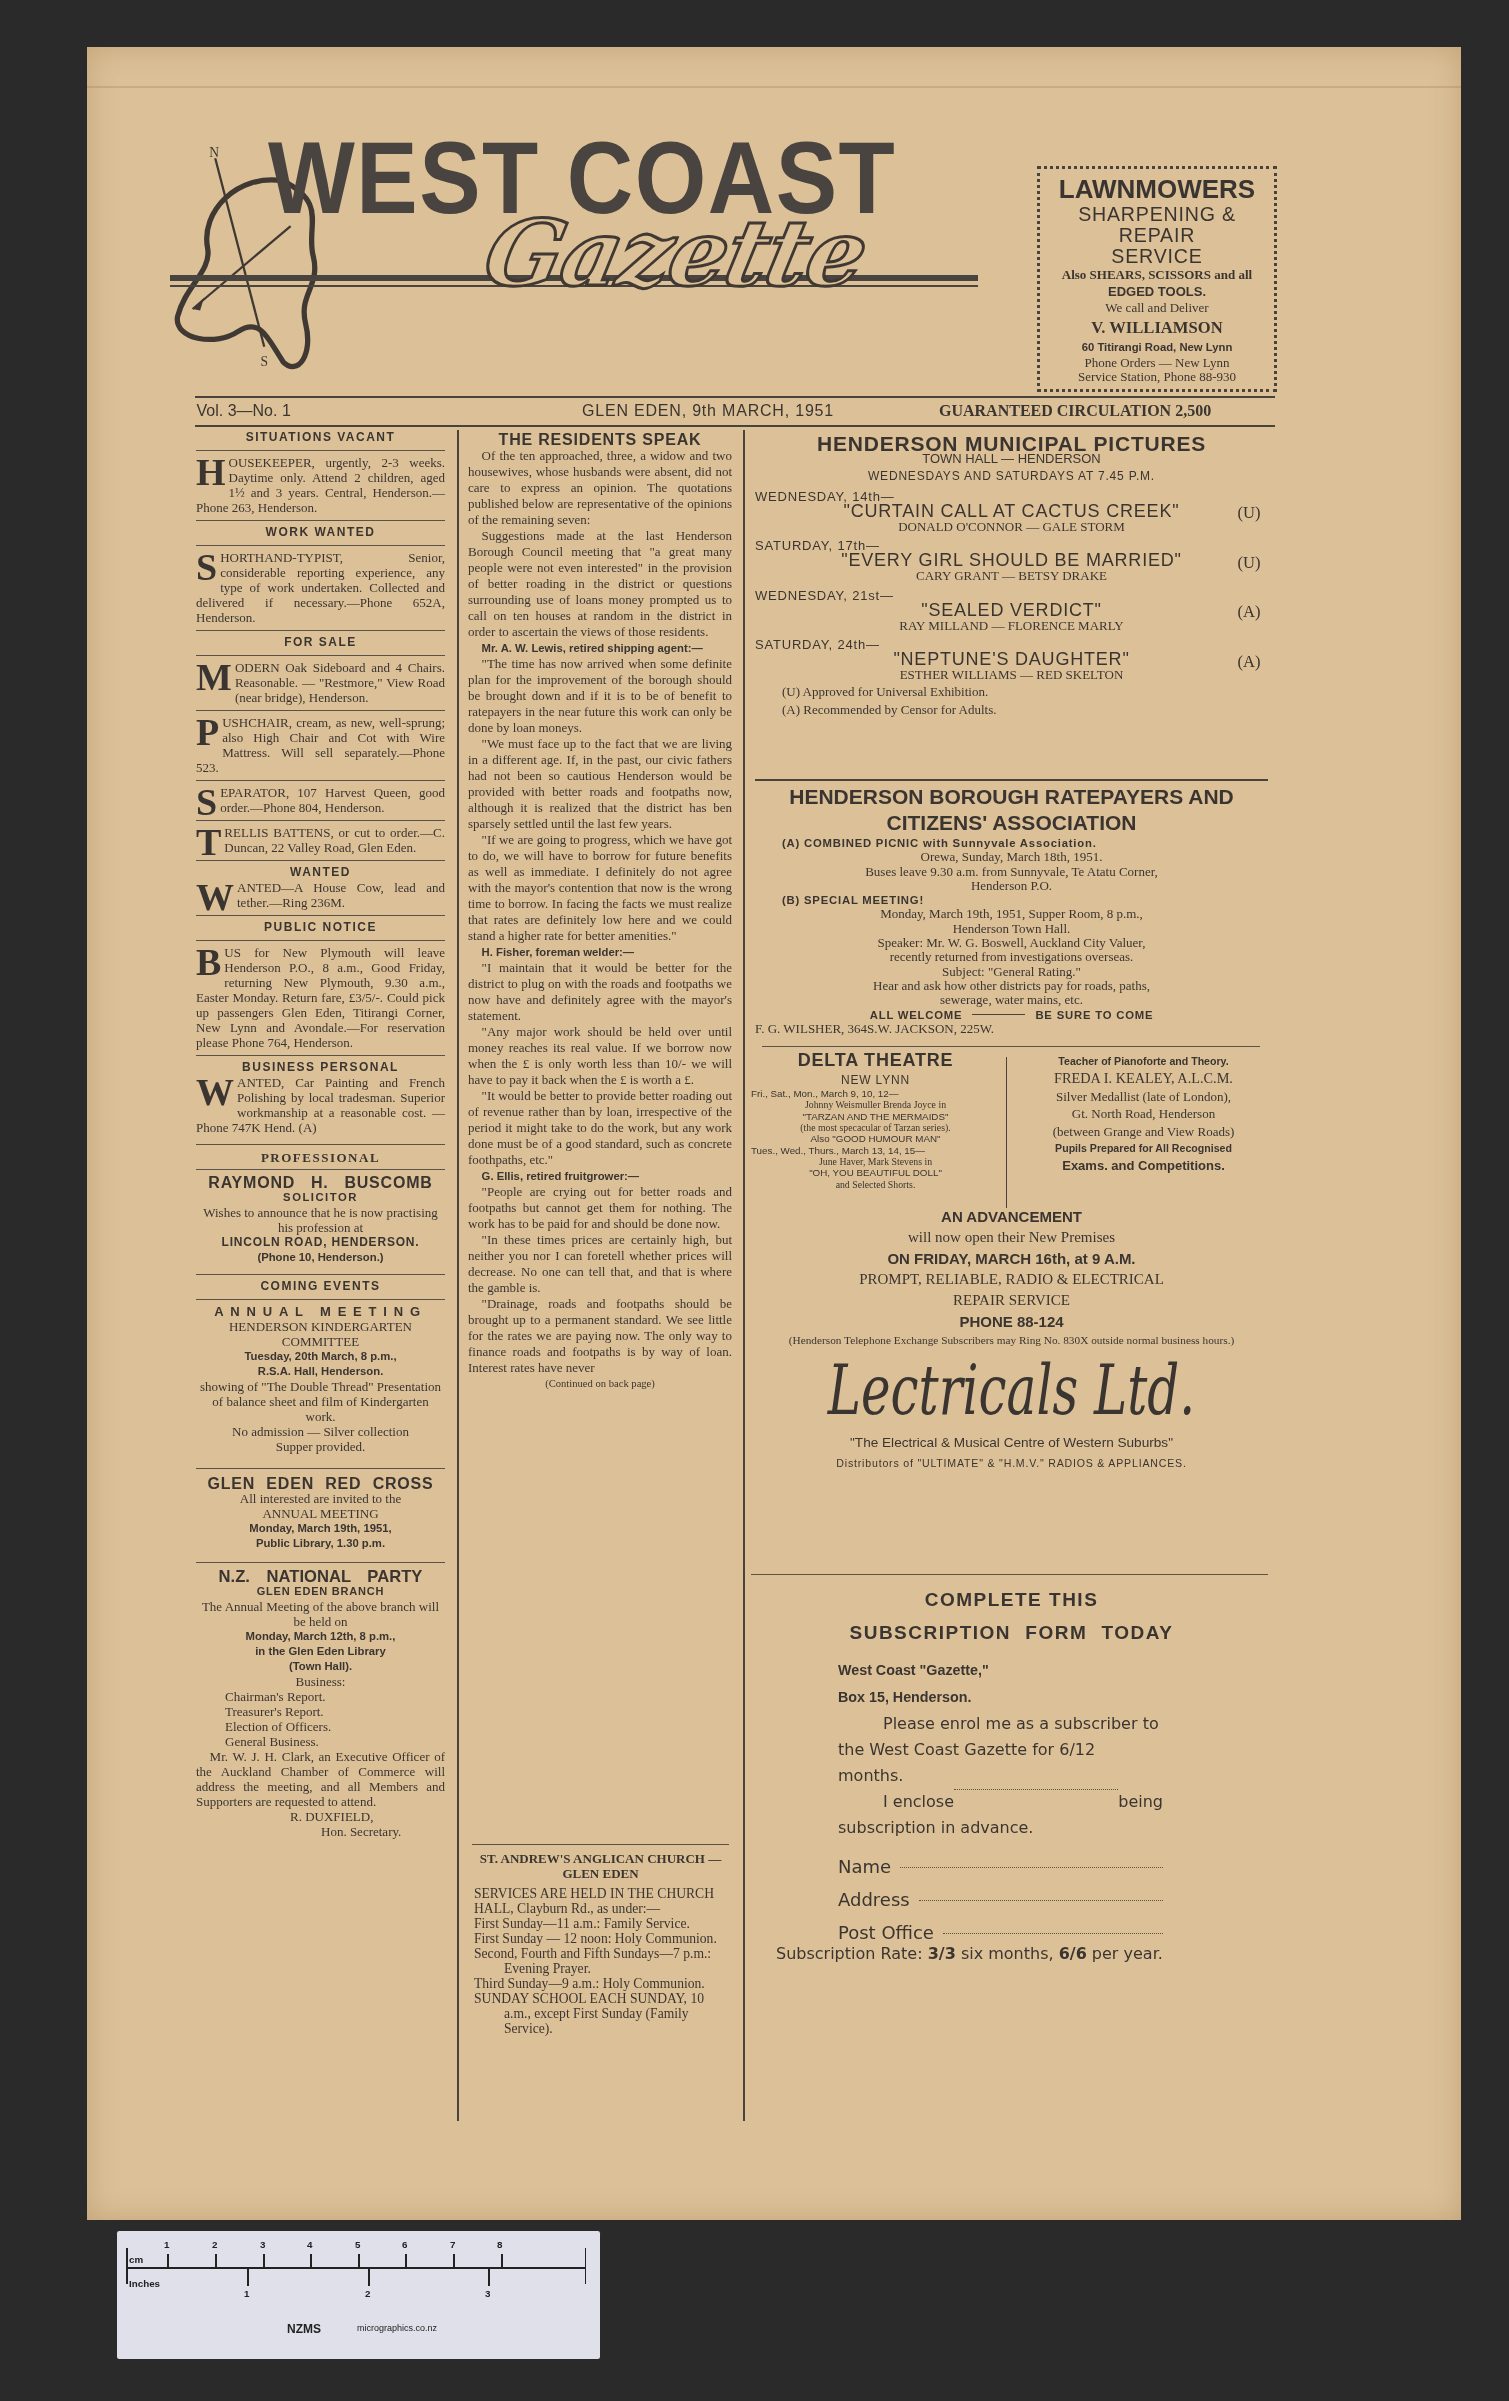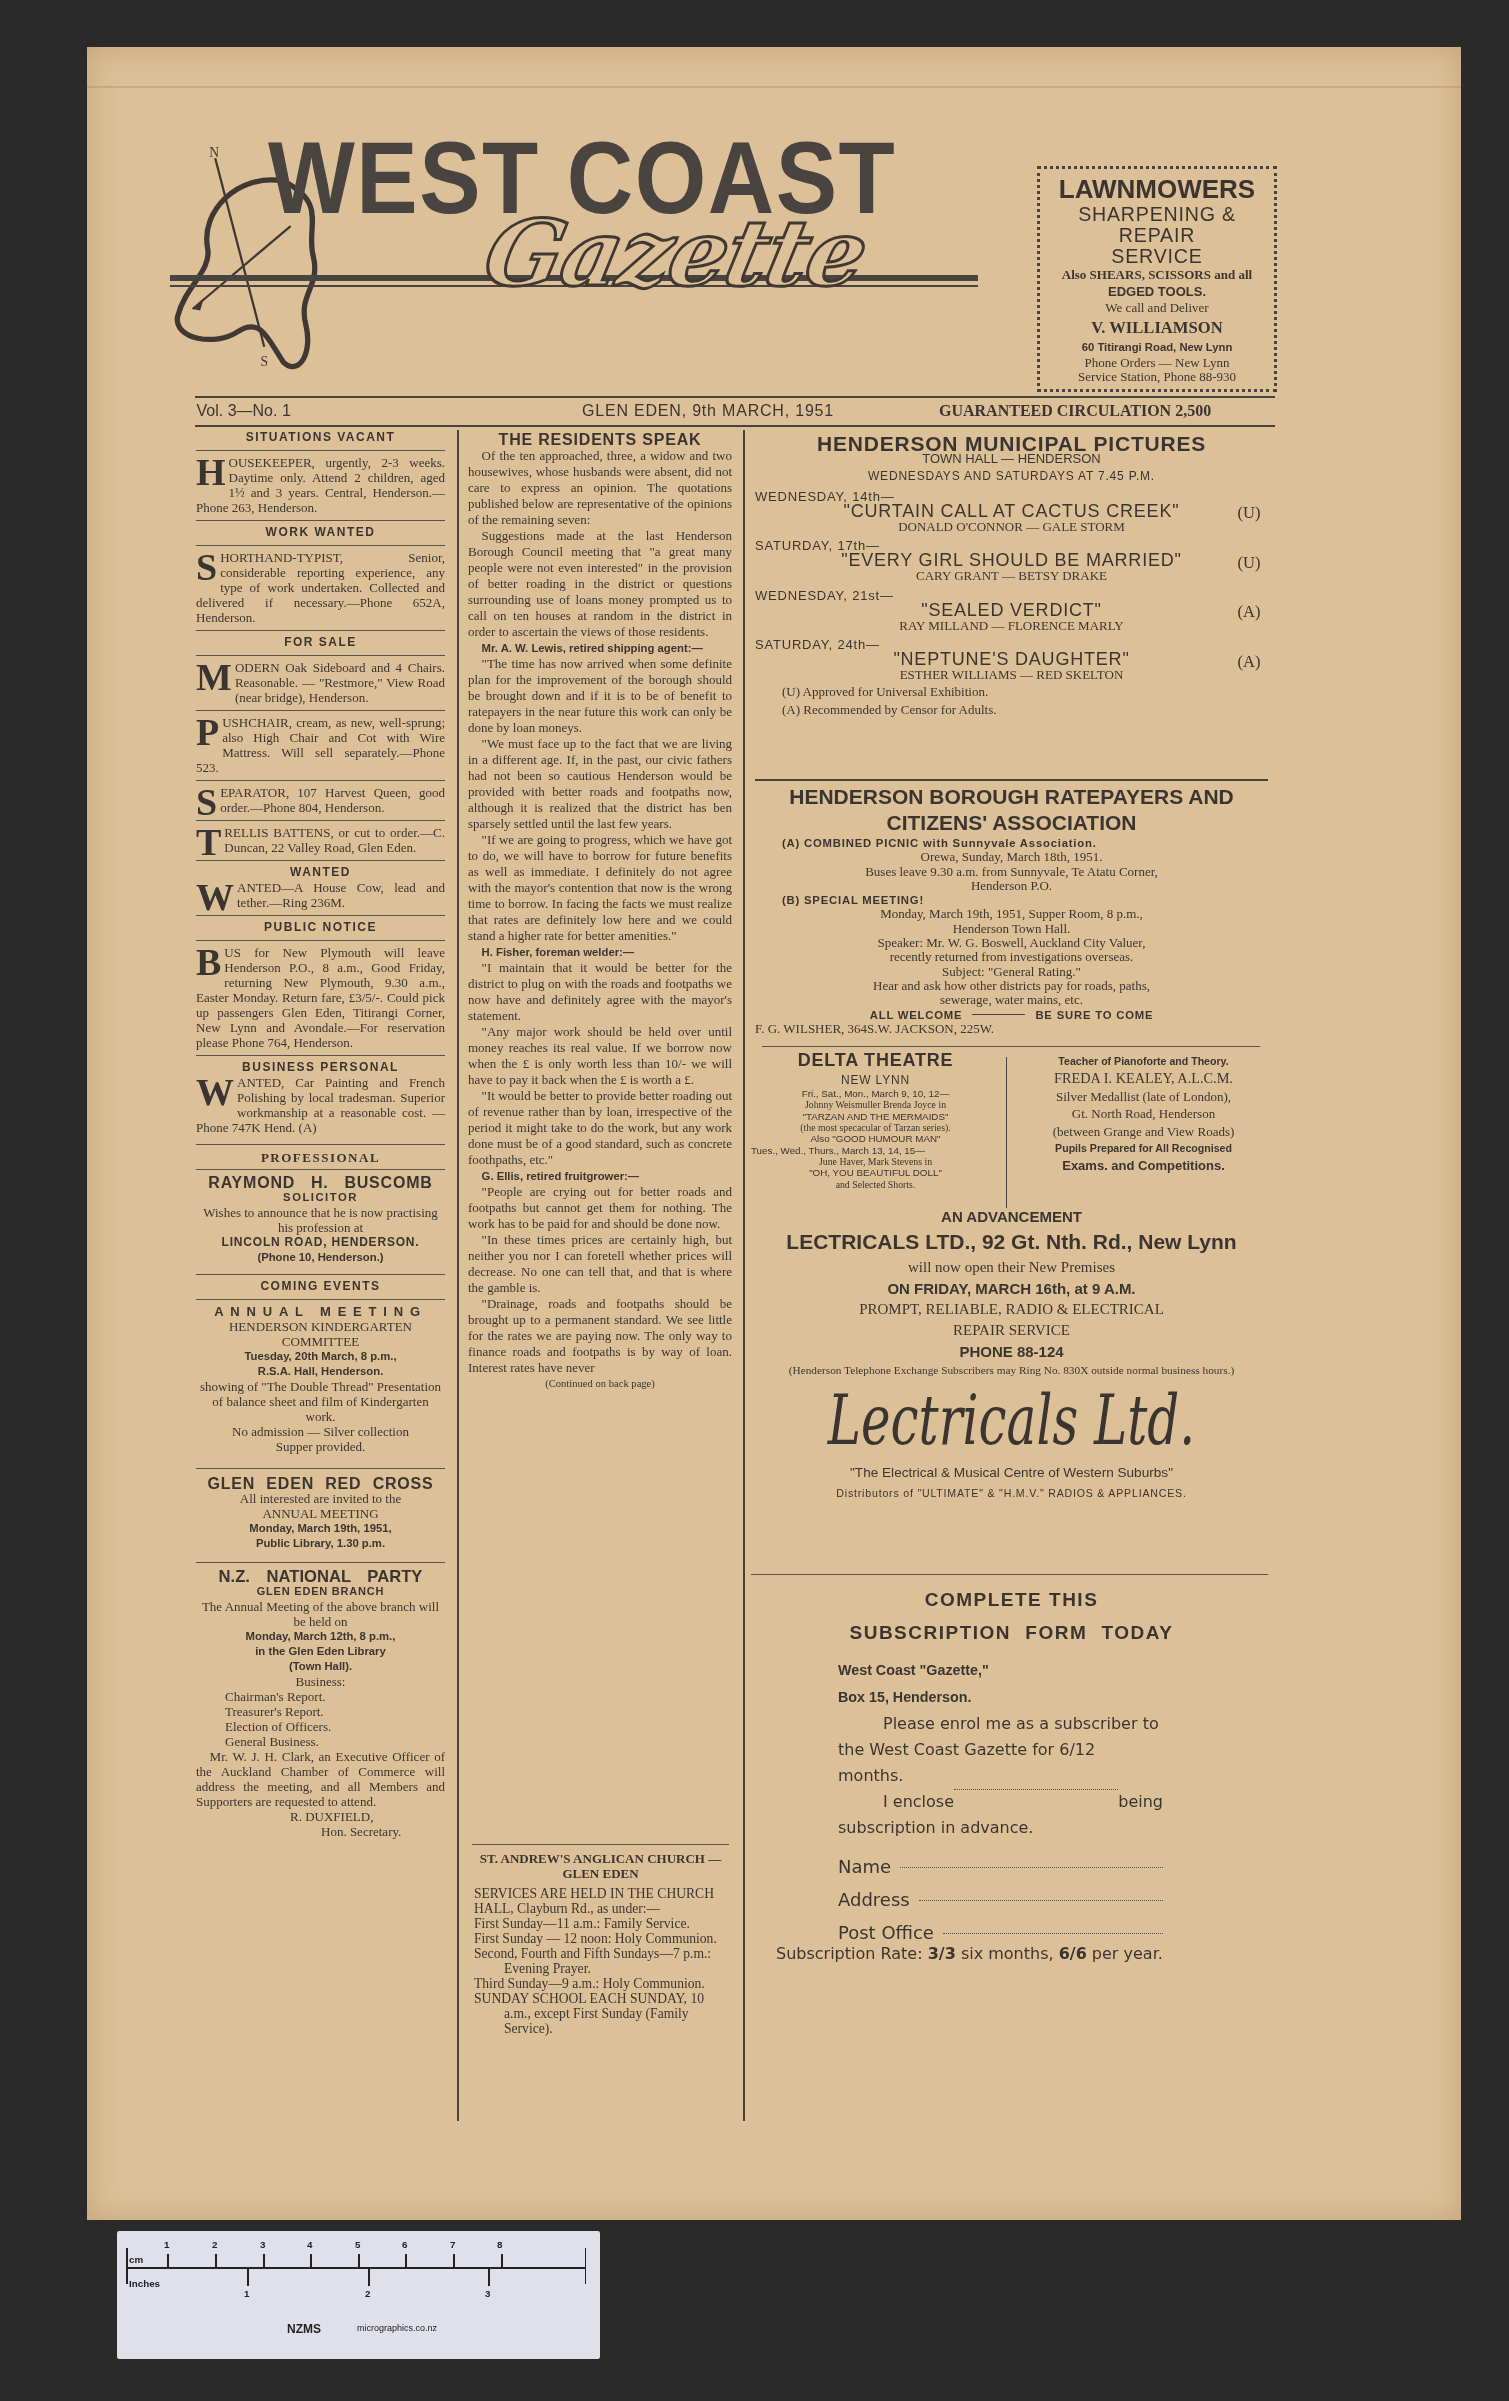--- a/index.html
+++ b/index.html
@@ -258,21 +258,21 @@
   <div style="display:flex;justify-content:flex-start">
     <span>F. G. WILSHER, 364S.</span>
     <span>W. JACKSON, 225W.</span>
   </div>
 </div>
 
 <div class="abs rule-thin" style="left:762px;top:1046px;width:498px"></div>
 <div class="col ink center" style="left:751px;top:1049px;width:249px;line-height:11.3px;font-size:9.8px">
   <div class="sb" style="font-size:18px;line-height:22.6px;letter-spacing:0.8px">DELTA THEATRE</div>
   <div class="sans" style="font-size:12px;line-height:16.6px;letter-spacing:0.8px">NEW LYNN</div>
-  <div class="sans" style="text-align:center">Fri., Sat., Mon., March 9, 10, 12—</div>
+  <div class="sans" style="text-align:left">Fri., Sat., Mon., March 9, 10, 12—</div>
   <div>Johnny Weismuller Brenda Joyce in</div>
   <div class="sans">"TARZAN AND THE MERMAIDS"</div>
   <div>(the most specacular of Tarzan series).</div>
   <div class="sans">Also "GOOD HUMOUR MAN"</div>
   <div class="sans" style="text-align:left">Tues., Wed., Thurs., March 13, 14, 15—</div>
   <div>June Haver, Mark Stevens in</div>
   <div class="sans">"OH, YOU BEAUTIFUL DOLL"</div>
   <div>and Selected Shorts.</div>
 </div>
 <div class="vrule" style="left:1006px;top:1057px;height:151px;width:0.8px"></div>
@@ -281,21 +281,20 @@
   <div style="font-size:14.3px">FREDA I. KEALEY, A.L.C.M.</div>
   <div>Silver Medallist (late of London),</div>
   <div>Gt. North Road, Henderson</div>
   <div>(between Grange and View Roads)</div>
   <div class="sb" style="font-size:10.6px">Pupils Prepared for All Recognised</div>
   <div class="sb" style="font-size:13px">Exams. and Competitions.</div>
 </div>
 
 <div class="col ink center" style="left:751px;top:1206px;width:521px;line-height:21px">
   <div class="sb" style="font-size:15px">AN ADVANCEMENT</div>
-  <div class="sb" style="font-size:21px;line-height:30px">LECTRICALS LTD., 92 Gt. Nth. Rd., New Lynn</div>
   <div style="font-size:15px">will now open their New Premises</div>
   <div class="sb" style="font-size:15px">ON FRIDAY, MARCH 16th, at 9 A.M.</div>
   <div style="font-size:15px">PROMPT, RELIABLE, RADIO &amp; ELECTRICAL</div>
   <div style="font-size:15px">REPAIR SERVICE</div>
   <div class="sb" style="font-size:15px">PHONE 88-124</div>
   <div style="font-size:11.3px;line-height:16.6px">(Henderson Telephone Exchange Subscribers may Ring No. 830X outside normal business hours.)</div>
   <div style="font-family:'DejaVu Serif',serif;font-style:italic;font-size:50px;line-height:83px;transform:scaleY(1.4)">Lectricals Ltd.</div>
   <div class="sans" style="font-size:13.6px">"The Electrical &amp; Musical Centre of Western Suburbs"</div>
   <div class="sans" style="font-size:10.6px;letter-spacing:0.8px">Distributors of "ULTIMATE" &amp; "H.M.V." RADIOS &amp; APPLIANCES.</div>
 </div>

